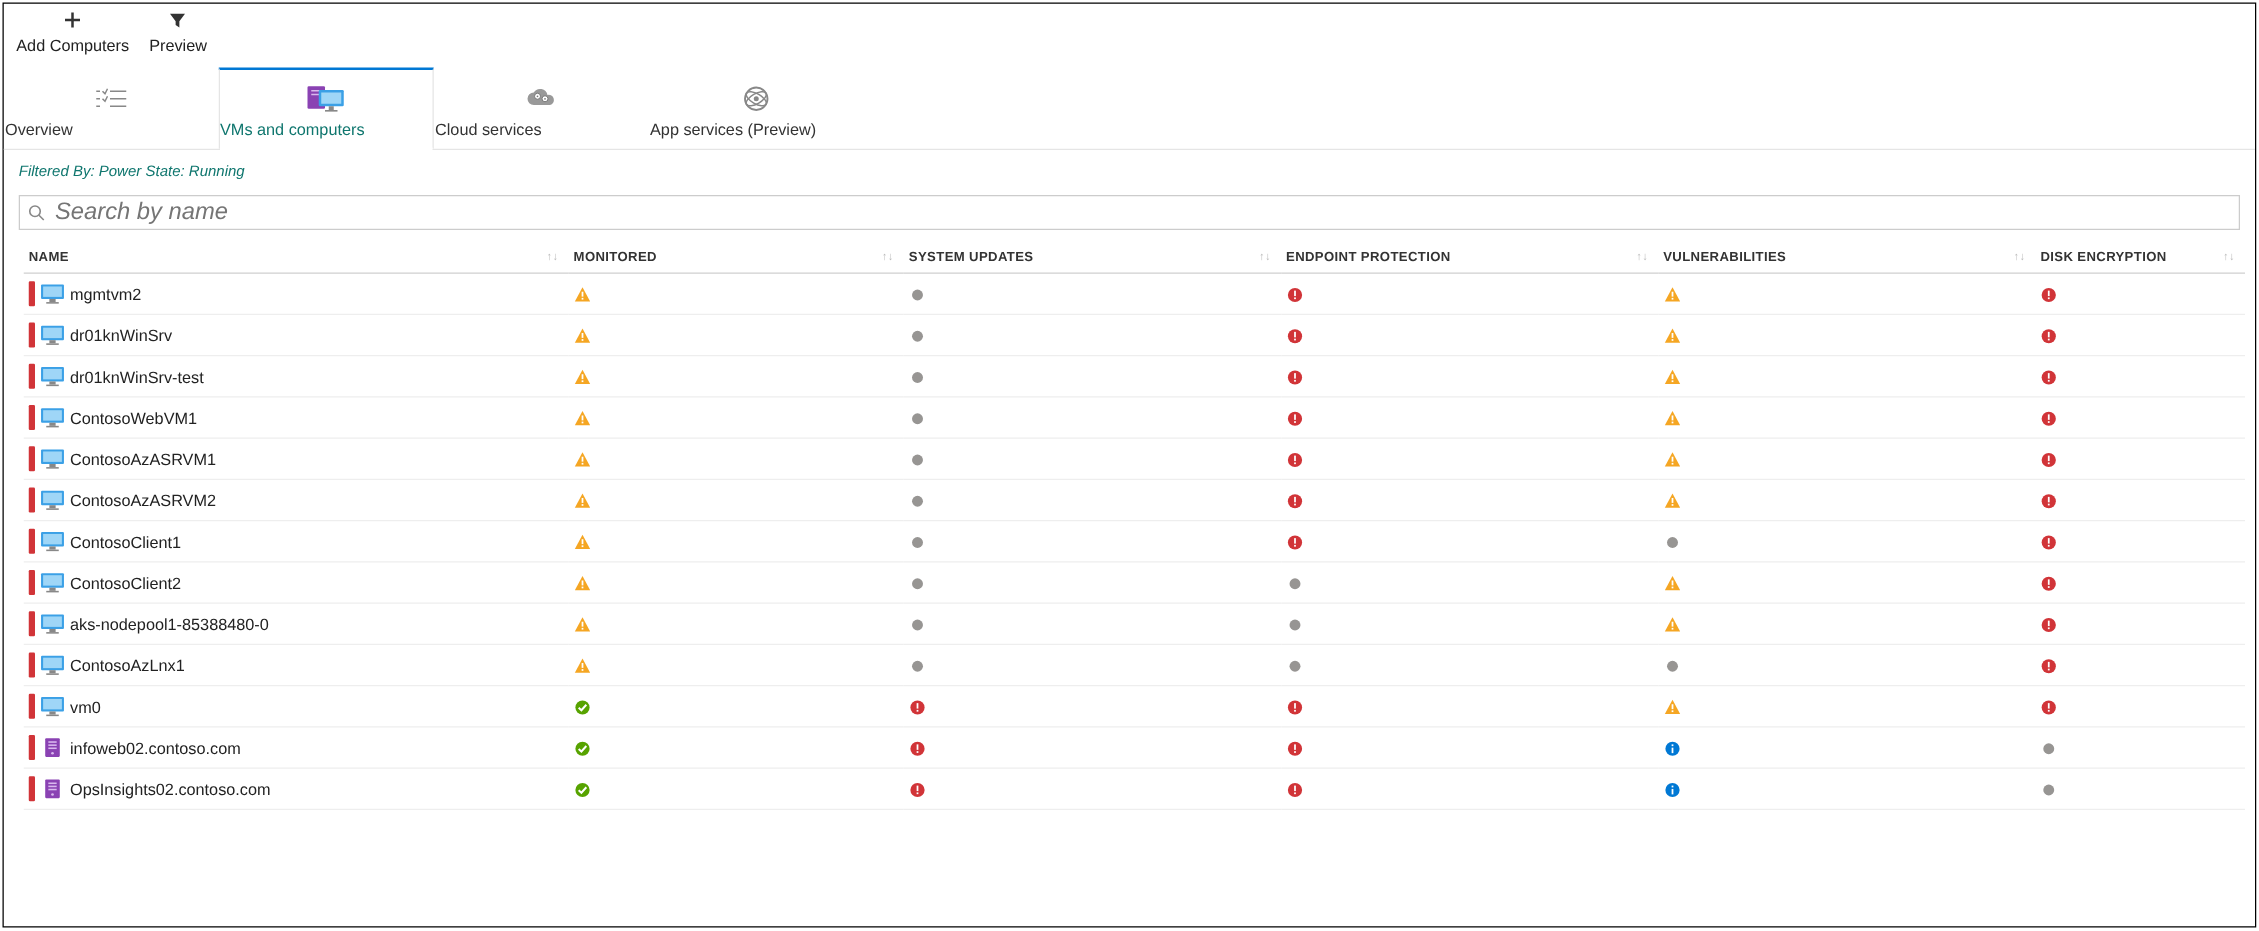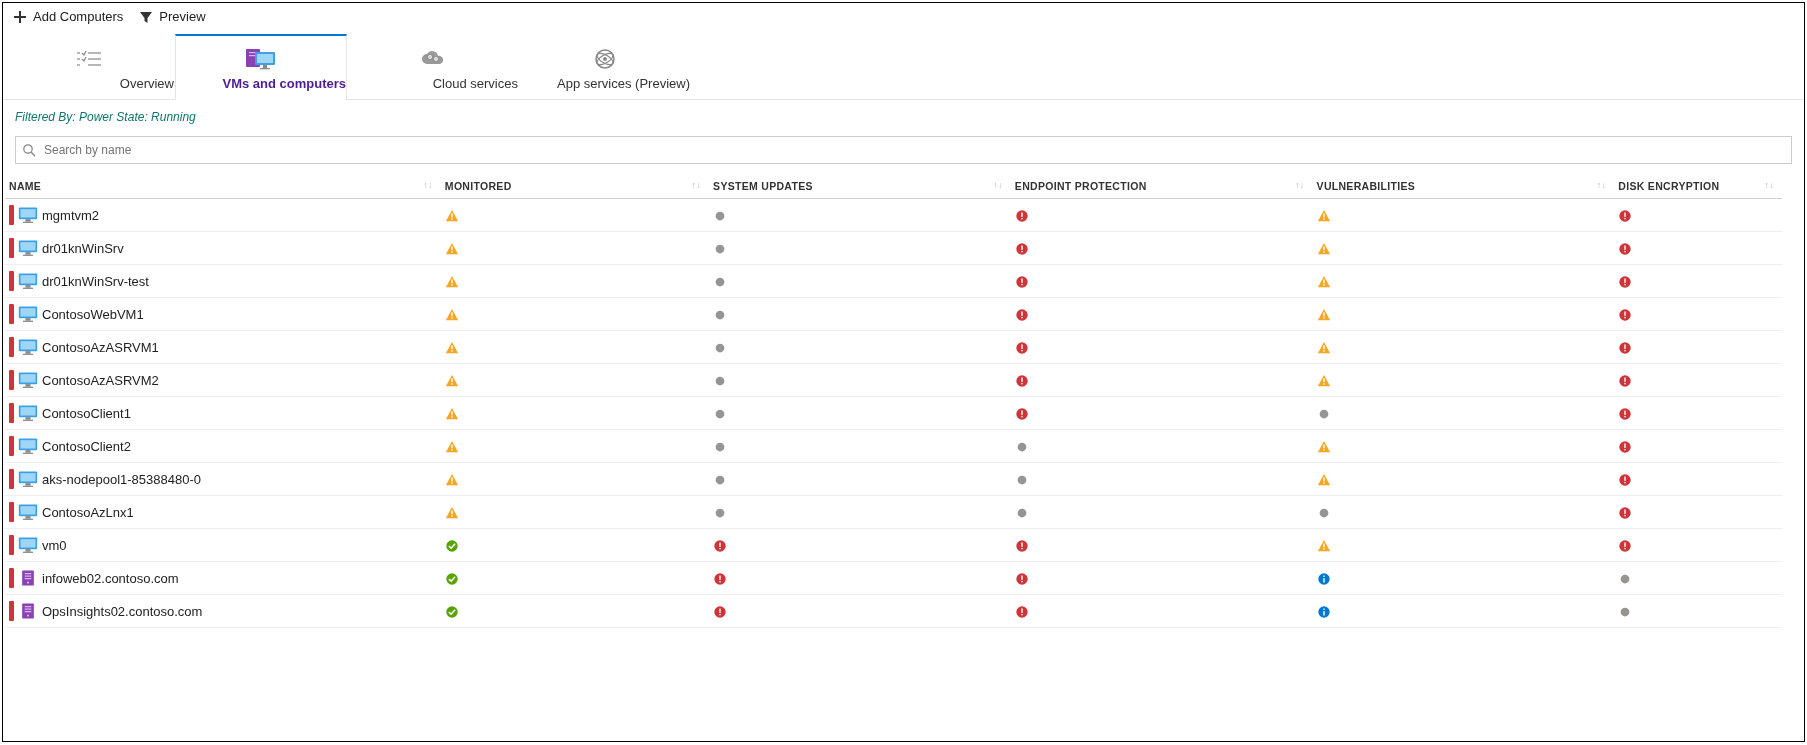--- a/index.html
+++ b/index.html
@@ -31,31 +31,32 @@
   .toolbar {
     display:flex;
     align-items:center;
     gap:16px;
     padding:6px 10px;
   }
   .toolbar .btn {
     display:flex; align-items:center; gap:6px;
     cursor:pointer;
     font-size:13px;
+    flex-direction:column;
   }
   .toolbar .btn svg { width:14px; height:14px; fill:#333; }
 
   .tabs {
     display:flex;
     border-bottom:1px solid var(--border-light);
     margin-top:4px;
   }
   .tab {
     width:170px;
-    text-align:right;
+    text-align:left;
     padding:10px 0 8px;
     cursor:pointer;
     border-top:2px solid transparent;
     border-left:1px solid transparent;
     border-right:1px solid transparent;
     position:relative;
   }
   .tab.active {
     border-top-color: var(--tab-active-border);
     border-left-color: var(--border-light);
@@ -65,21 +66,21 @@
   .tab.active::after {
     content:"";
     position:absolute;
     left:0; right:0; bottom:-1px; height:2px; background:#fff;
   }
   .tab .tab-icon {
     display:flex; justify-content:center; align-items:center;
     height:26px; margin-bottom:4px;
     color:#888;
   }
-  .tab.active .tab-label { font-weight:700; color:#4c1d95; }
+  .tab.active .tab-label { font-weight:400; color:#0f766e; }
   .tab .tab-label { font-size:13px; color:#333; }
 
   .filter-line {
     padding:10px 12px 4px;
     font-style:italic;
     color:#0f766e;
     font-size:12px;
   }
 
   .search-wrap {
@@ -87,28 +88,28 @@
   }
   .search {
     display:flex; align-items:center;
     border:1px solid #ccc;
     height:26px;
     padding:0 6px;
   }
   .search svg { width:14px; height:14px; fill:#888; margin-right:6px; }
   .search input {
     border:none; outline:none; flex:1;
-    font-size:12px; color:#ec4899;
+    font-size:19px; font-style:italic; color:#ec4899;
     background:transparent;
   }
 
   table.grid {
     border-collapse:collapse;
     width:calc(100% - 24px);
-    margin:8px 2px 0;
+    margin:8px 16px 0;
     table-layout:fixed;
   }
   table.grid th {
     text-align:left;
     font-size:10.5px;
     letter-spacing:0.3px;
     font-weight:600;
     color:#333;
     padding:8px 4px 6px;
     border-bottom:1px solid #d0d0d0;

